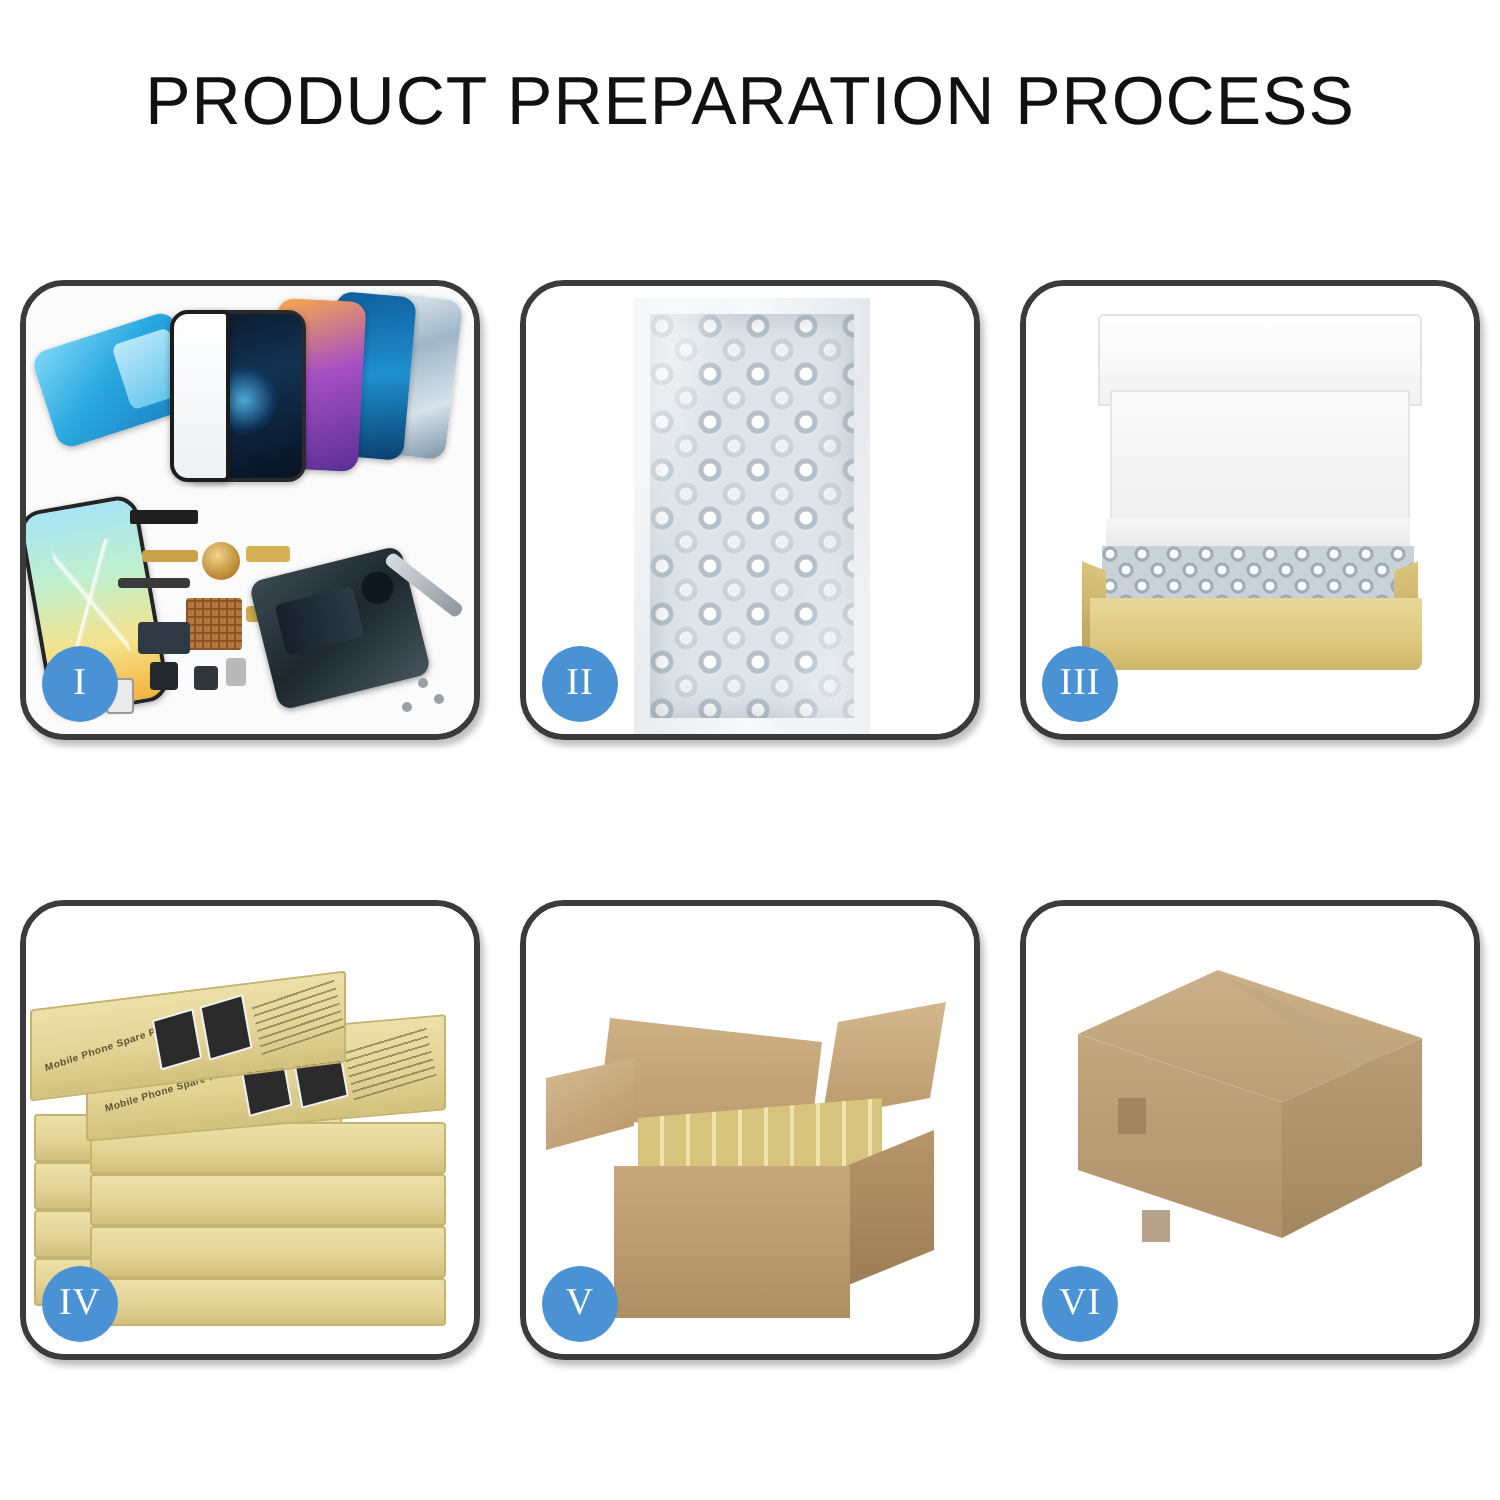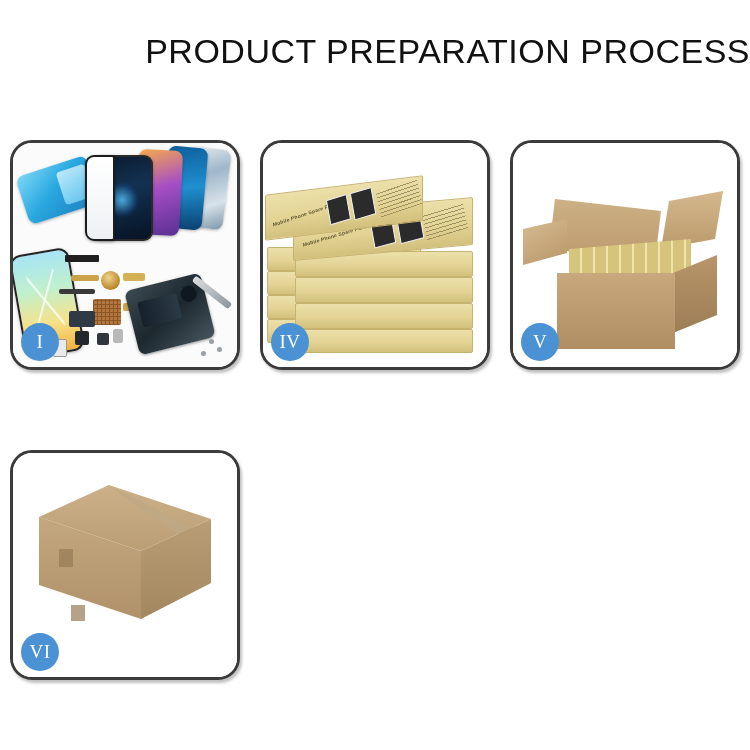--- a/index.html
+++ b/index.html
@@ -22,21 +22,20 @@
   }
   .title {
     font-family: "Liberation Sans", sans-serif;
     font-size: 34px;
     font-weight: 500;
     letter-spacing: 0.5px;
     color: #111111;
     line-height: 1;
     margin: 0;
     white-space: nowrap;
-    text-align: right;
   }
   .subtitle {
     font-family: "Liberation Sans", sans-serif;
     font-size: 15.5px;
     font-weight: 400;
     color: #1a1a1a;
     margin: 12px 0 0 0;
     line-height: 1;
     white-space: nowrap;
   }
@@ -399,21 +398,41 @@
       <div class="part flex10"></div>
       <div class="phone ph-chassis"></div>
       <div class="tool"></div>
       <div class="part screw1"></div>
       <div class="part screw2"></div>
       <div class="part screw3"></div>
     </div>
     <div class="badge">I</div>
   </div>
 
-
+  <div class="panel">
+    <div class="scene p2">
+      <div class="wrap-sheet"></div>
+      <div class="bubbles"></div>
+      <div class="wrap-gloss"></div>
+    </div>
+    <div class="badge">II</div>
+  </div>
+
+  <div class="panel">
+    <div class="scene p3">
+      <div class="box3-lid"></div>
+      <div class="box3-back"></div>
+      <div class="box3-foam"></div>
+      <div class="box3-bubbles"></div>
+      <div class="box3-sideL"></div>
+      <div class="box3-sideR"></div>
+      <div class="box3-front"></div>
+    </div>
+    <div class="badge">III</div>
+  </div>
 
   <div class="panel">
     <div class="scene p4">
       <div class="stack">
         <div class="sbox" style="left:4px;  top:176px; width:152px; height:22px;"></div>
         <div class="sbox" style="left:32px; top:186px; width:176px; height:22px;"></div>
         <div class="sbox" style="left:4px;  top:152px; width:152px; height:22px;"></div>
         <div class="sbox" style="left:32px; top:160px; width:176px; height:24px;"></div>
         <div class="sbox" style="left:4px;  top:128px; width:152px; height:22px;"></div>
         <div class="sbox" style="left:32px; top:134px; width:176px; height:24px;"></div>

